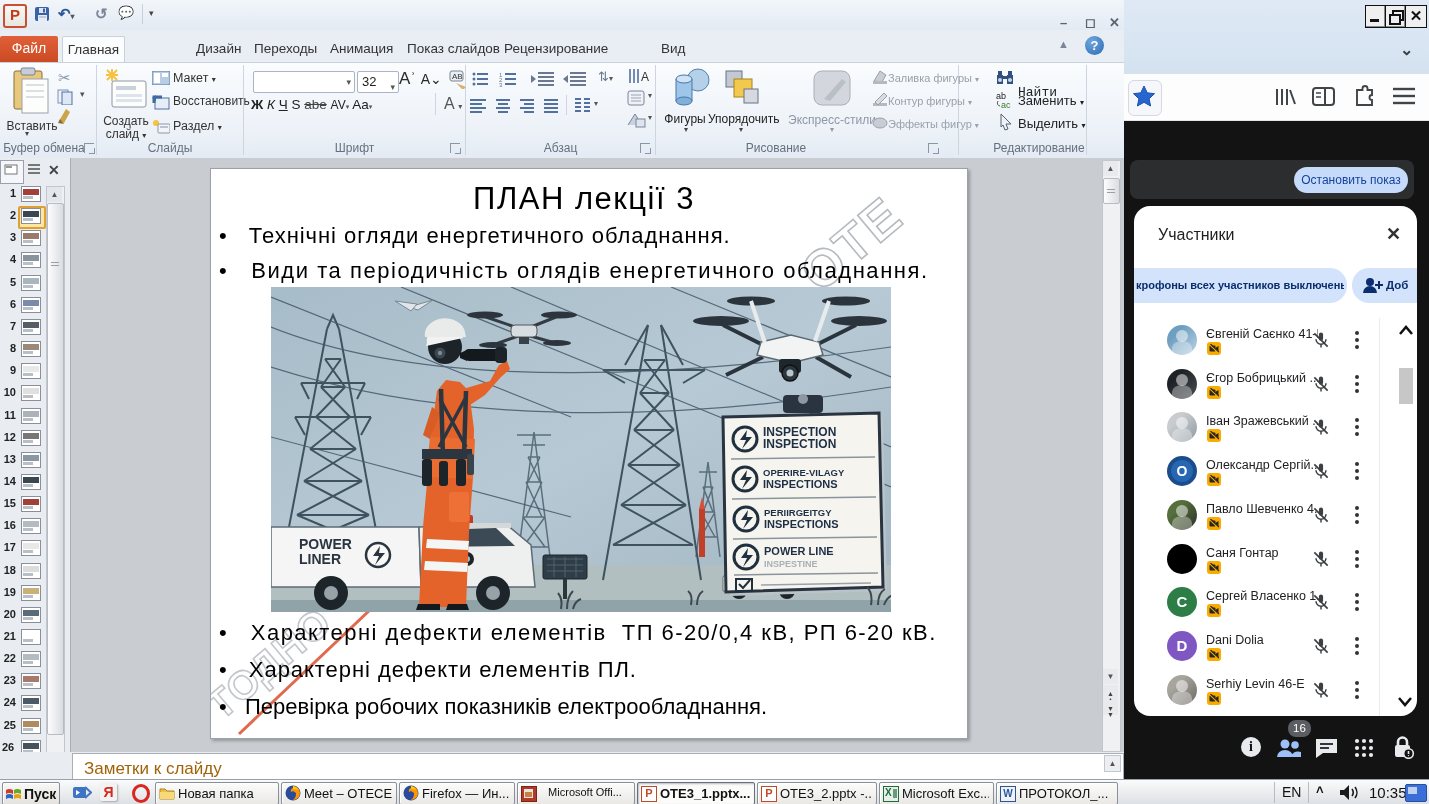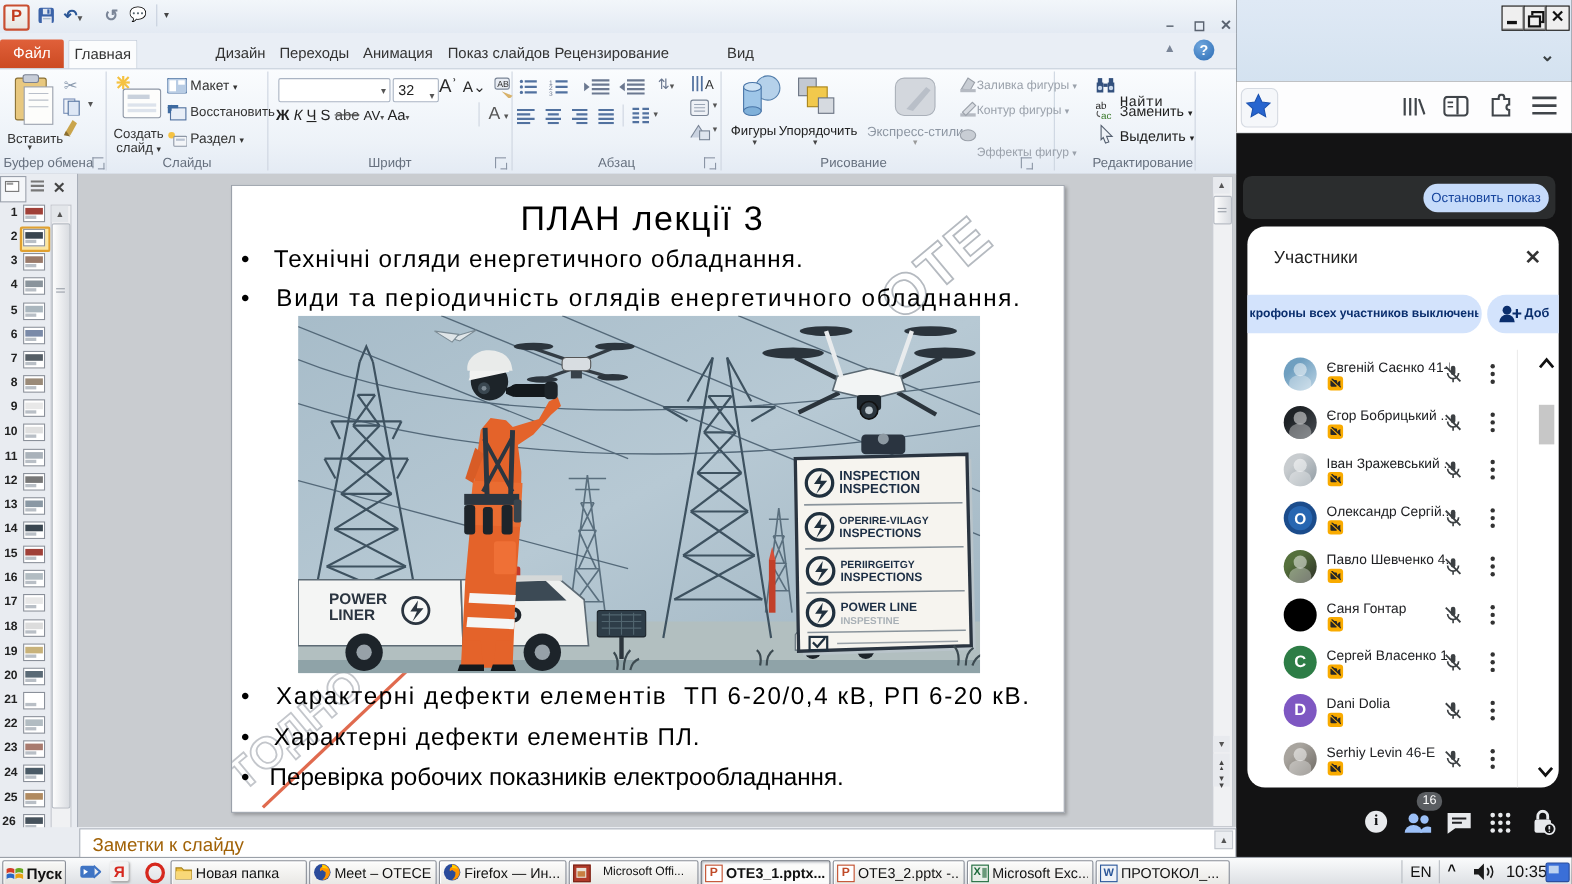--- a/index.html
+++ b/index.html
@@ -278,21 +278,21 @@
         </svg>
       <div class="abs" style="left:888px;top:9px;font-size:11px;color:#9aa1ab;">Заливка фигуры <span style="font-size:8px;">▾</span></div>
       <svg class="abs" style="left:872px;top:29px;" width="18" height="15">
           <rect x="1" y="11" width="14" height="3" fill="#b5bac2"></rect>
           <path d="M3 10 L12 1 l3 3 L6 13 z" fill="#d8dce2" stroke="#9aa0a9"></path>
         </svg>
       <div class="abs" style="left:888px;top:32px;font-size:11px;color:#9aa1ab;">Контур фигуры <span style="font-size:8px;">▾</span></div>
       <svg class="abs" style="left:872px;top:52px;" width="18" height="15">
           <ellipse cx="8" cy="8" rx="7" ry="5" fill="#c8cdd4" stroke="#9aa0a9"></ellipse>
         </svg>
-      <div class="abs" style="left:888px;top:70px;font-size:11px;color:#9aa1ab;">Эффекты фигур <span style="font-size:8px;">▾</span></div>
+      <div class="abs" style="left:888px;top:55px;font-size:11px;color:#9aa1ab;">Эффекты фигур <span style="font-size:8px;">▾</span></div>
 
       <svg class="abs" style="left:996px;top:7px;" width="18" height="15" viewBox="0 0 18 15">
           <g fill="#33517e">
             <path d="M1 5 h6 v9 h-6 z"></path>
             <path d="M11 5 h6 v9 h-6 z"></path>
             <rect x="2" y="1" width="4" height="5"></rect>
             <rect x="12" y="1" width="4" height="5"></rect>
             <rect x="7" y="6" width="4" height="3"></rect>
           </g>
           <circle cx="4" cy="10" r="2" fill="#c8d8ec"></circle>

